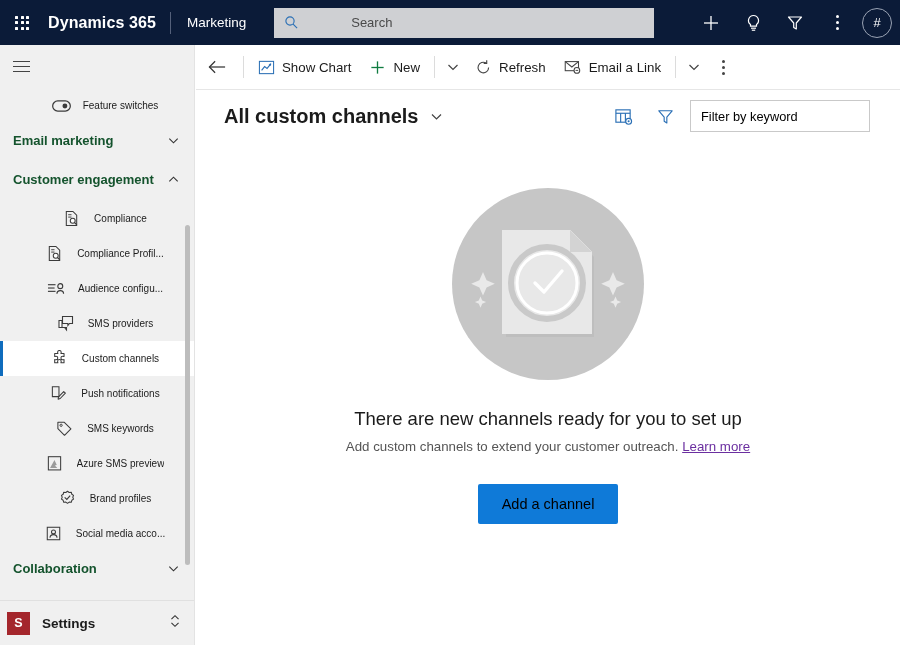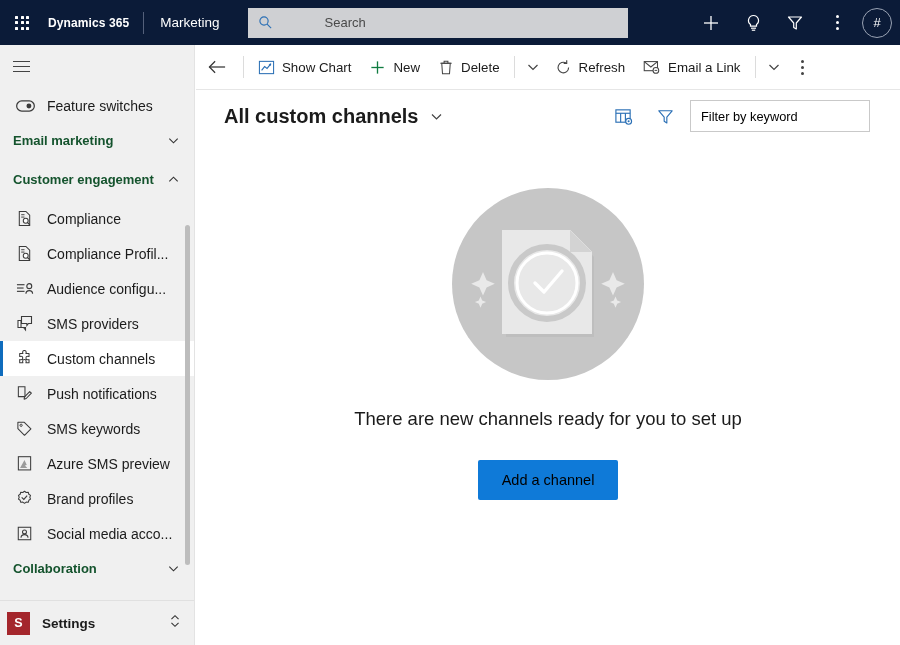--- a/index.html
+++ b/index.html
@@ -24,21 +24,21 @@
     cursor: pointer;
   }
   .waffle-grid {
     display: grid;
     grid-template-columns: repeat(3, 3px);
     grid-template-rows: repeat(3, 3px);
     gap: 2.5px;
   }
   .waffle-grid i { background: #ffffff; display: block; width: 3px; height: 3px; border-radius: .5px;}
   .brand {
-    font-size: 12px; font-weight: bold; color: #ffffff;
+    font-size: 16px; font-weight: bold; color: #ffffff;
     padding: 0 14px 0 4px; letter-spacing: .1px; white-space: nowrap;
   }
   .vdiv { width: 1px; height: 22px; background: #54607a; }
   .appname {
     font-size: 13.5px; color: #ffffff; padding: 0 16px;
     white-space: nowrap;
   }
   .searchbox {
     width: 380px; height: 30px; background: #cfd0d3;
     display: flex; align-items: center; padding: 0 10px;
@@ -78,21 +78,21 @@
     padding-left: 13px; cursor: pointer;
   }
   .hamburger .bars { display: flex; flex-direction: column; gap: 3.5px; }
   .hamburger .bars i { width: 17px; height: 1.5px; background: #444; display:block;}
 
   .nav-scroll { position: relative; height: 513px; }
 
   .nav-item {
     height: 35px; display: flex; align-items: center;
     padding-left: 16px; cursor: pointer; position: relative;
-    font-size: 14px; color: #1b1b1b;
+    font-size: 10px; color: #1b1b1b; justify-content: center;
   }
   .nav-item .ico {
     width: 22px; min-width: 22px; display: flex;
     align-items: center; justify-content: flex-start;
     margin-right: 9px;
   }
   .nav-item .lbl { white-space: nowrap; overflow: hidden; }
   .nav-item.selected {
     background: #ffffff; font-weight: normal;
   }
@@ -470,30 +470,20 @@
   <div class="cmd-btn">
     <span class="ci">
       <svg width="17" height="17" viewBox="0 0 18 18">
         <line x1="9" y1="2.5" x2="9" y2="15.5" stroke="#107c41" stroke-width="1.4"></line>
         <line x1="2.5" y1="9" x2="15.5" y2="9" stroke="#107c41" stroke-width="1.4"></line>
       </svg>
     </span>
     <span>New</span>
   </div>
 
-  <div class="cmd-btn">
-    <span class="ci">
-      <svg width="16" height="17" viewBox="0 0 16 18">
-        <path d="M3.5 4.5h9l-.8 11.2H4.3z" fill="none" stroke="#444" stroke-width="1.1"></path>
-        <line x1="2" y1="4.5" x2="14" y2="4.5" stroke="#444" stroke-width="1.1"></line>
-        <path d="M6 4.5V2.3h4v2.2" fill="none" stroke="#444" stroke-width="1.1"></path>
-      </svg>
-    </span>
-    <span>Delete</span>
-  </div>
 
   <div class="cmd-sep"></div>
   <div class="cmd-chev">
     <svg width="14" height="14" viewBox="0 0 14 14">
         <polyline points="2.5,5 7,9.5 11.5,5" fill="none" stroke="#444" stroke-width="1.2"></polyline>
       </svg>
   </div>
 
   <div class="cmd-btn">
     <span class="ci">
@@ -579,14 +569,18 @@
       <path d="M52 44 h68 l22 22 v82 h-90z" fill="#e8e8e8"></path>
       <path d="M120 44 v22 h22z" fill="#f6f6f6"></path>
       <path d="M120 44 l22 22 h-22z" fill="#d3d3d3"></path>
 
       <circle cx="97" cy="97" r="36" fill="none" stroke="#c9c9c9" stroke-width="6"></circle>
       <circle cx="97" cy="97" r="30" fill="none" stroke="#ffffff" stroke-width="3"></circle>
       <polyline points="85,97 94,106 112,85" fill="none" stroke="#ffffff" stroke-width="3.4" stroke-linecap="round" stroke-linejoin="round"></polyline>
     </svg>
   </div>
   <div class="empty-title">There are new channels ready for you to set up</div>
+  <div class="empty-sub">
+    <span>Add custom channels to extend your customer outreach.</span>
+    <a>Learn more</a>
+  </div>
   <button class="addbtn">Add a channel</button>
 </div>
 
 </body></html>

